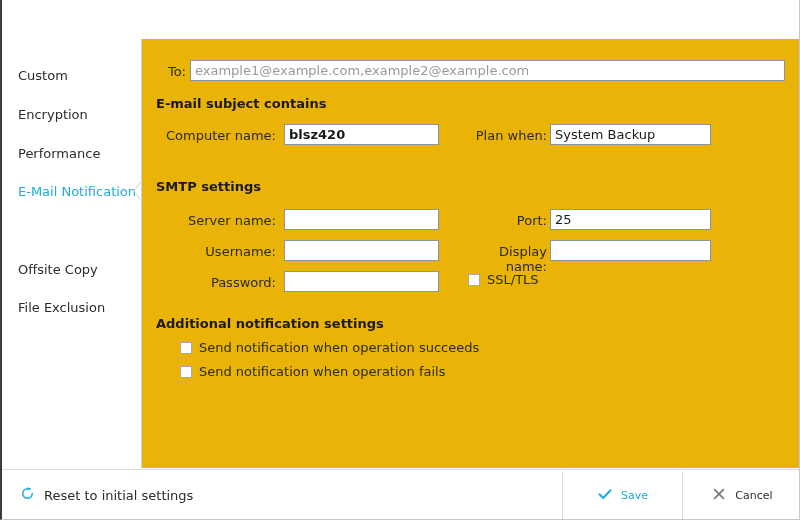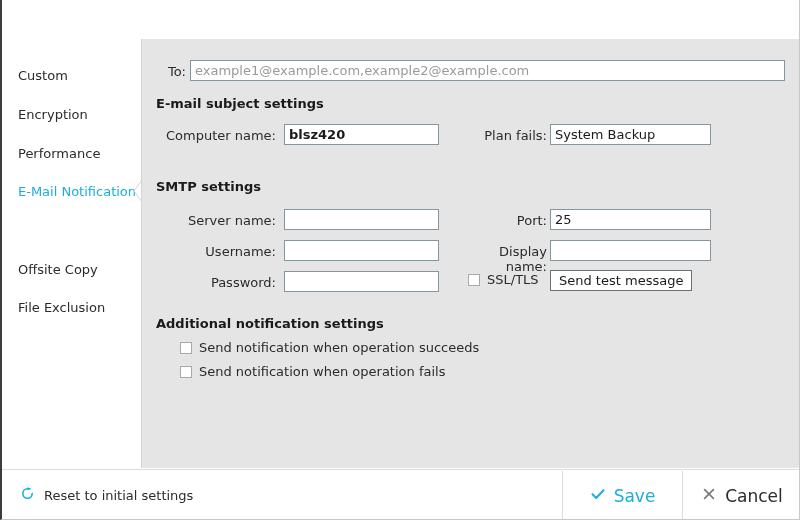--- a/index.html
+++ b/index.html
@@ -86,21 +86,21 @@
     padding-left: 16px;
   }
   .sidebar-item.active { color: #1aaedd; }
 
   
   .main {
     position: absolute;
     left: 140px; top: 39px;
     width: 659px;
     height: 429px;
-    background: #e5e5e5;
+    background: #eab308;
   }
   .section-title {
     position: absolute;
     font-size: 13px;
     font-weight: bold;
     color: #1a1a1a;
   }
   .field-label {
     position: absolute;
     font-size: 13px;
@@ -189,21 +189,21 @@
   }
   .footer-btn {
     position: absolute;
     top: 1px;
     height: 49px;
     display: flex;
     align-items: center;
     justify-content: center;
     cursor: pointer;
   }
-  .footer-btn .lbl { font-size: 17px; margin-left: 8px; }
+  .footer-btn .lbl { font-size: 11px; margin-left: 8px; }
   .lbl-save { color: #1aaedd; }
   .lbl-cancel { color: #2b2b2b; }
 </style>
 </head>
 <body>
 
 <div class="window">
 
 
   <div class="sidebar">
@@ -231,26 +231,26 @@
     <svg width="9" height="22" viewBox="0 0 9 22">
       <path d="M9 0 L1 11 L9 22" fill="none" stroke="#d3d3d3" stroke-width="1"></path>
     </svg>
   </div>
 
   <div class="main">
 
     <div class="field-label" style="left:14px; top:25px; width:30px;">To:</div>
     <input class="text-input" style="left: 48px; top: 21px; width: 595px;" placeholder="example1@example.com,example2@example.com">
 
-    <div class="section-title" style="left:14px; top:57px;">E-mail subject settings</div>
+    <div class="section-title" style="left:14px; top:57px;">E-mail subject contains</div>
 
     <div class="field-label" style="left:14px; top:89px; width:120px;">Computer name:</div>
     <input class="text-input" style="left: 142px; top: 85px; width: 155px; font-weight: bold;" value="blsz420">
 
-    <div class="field-label" style="left:312px; top:89px; width:93px;">Plan fails:</div>
+    <div class="field-label" style="left:312px; top:89px; width:93px;">Plan when:</div>
     <input class="text-input" style="left: 408px; top: 85px; width: 161px;" value="System Backup">
 
     <div class="section-title" style="left:14px; top:140px;">SMTP settings</div>
 
     <div class="field-label" style="left:14px; top:174px; width:120px;">Server name:</div>
     <input class="text-input" style="left: 142px; top: 170px; width: 155px;" value="">
 
     <div class="field-label" style="left:312px; top:174px; width:93px;">Port:</div>
     <input class="text-input" style="left: 408px; top: 170px; width: 161px;" value="25">
 
@@ -261,21 +261,20 @@
     <input class="text-input" style="left: 408px; top: 201px; width: 161px;" value="">
 
     <div class="field-label" style="left:14px; top:236px; width:120px;">Password:</div>
     <input class="text-input" type="password" style="left: 142px; top: 232px; width: 155px;" value="">
 
     <div class="cb-row" style="left:326px; top:233px;">
       <span class="cb-box"></span>
       <span class="cb-label">SSL/TLS</span>
     </div>
 
-    <button class="btn" style="left:408px; top:231px;">Send test message</button>
 
     <div class="section-title" style="left:14px; top:277px;">Additional notification settings</div>
 
     <div class="cb-row" style="left:38px; top:325px;">
       <span class="cb-box"></span>
       <span class="cb-label">Send notification when operation fails</span>
     </div>
     <div class="cb-row" style="left:38px; top:301px;">
       <span class="cb-box"></span>
       <span class="cb-label">Send notification when operation succeeds</span>

